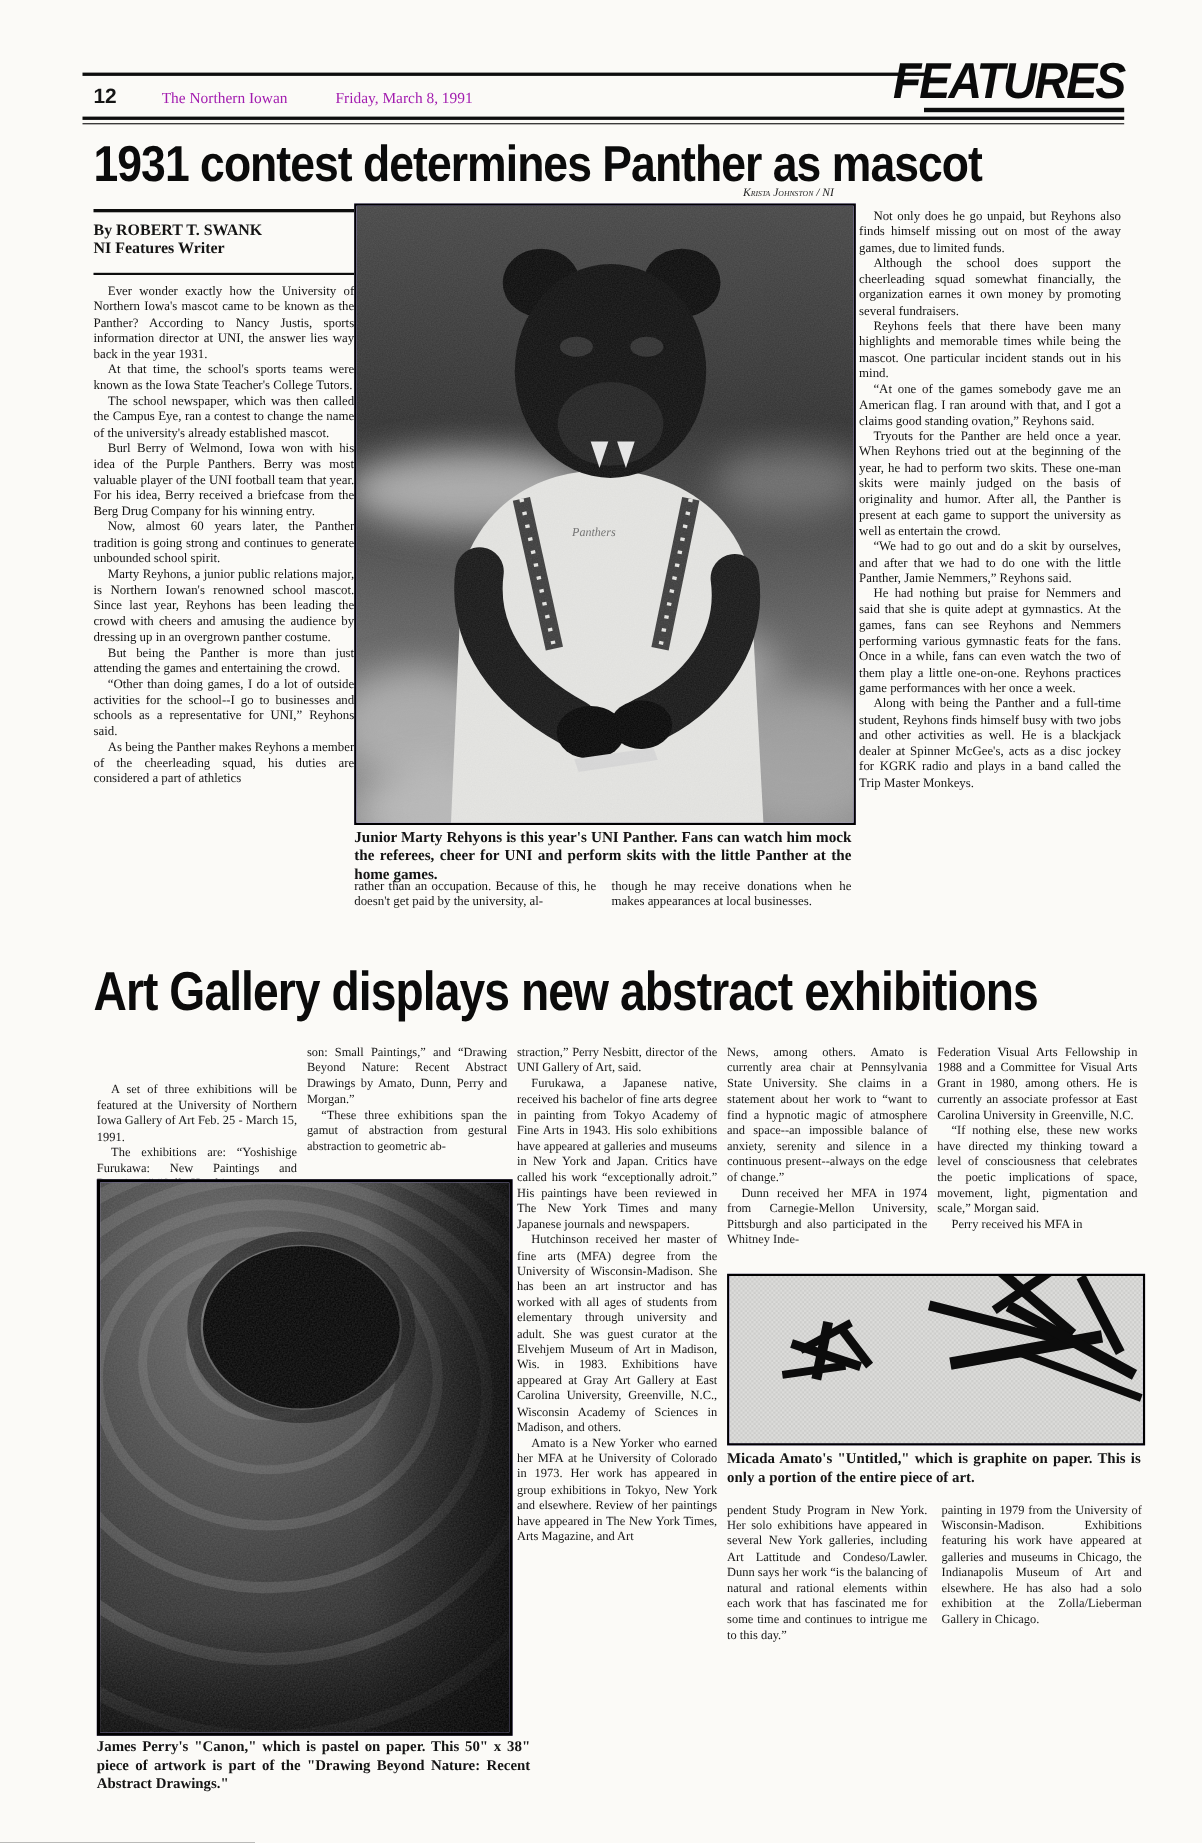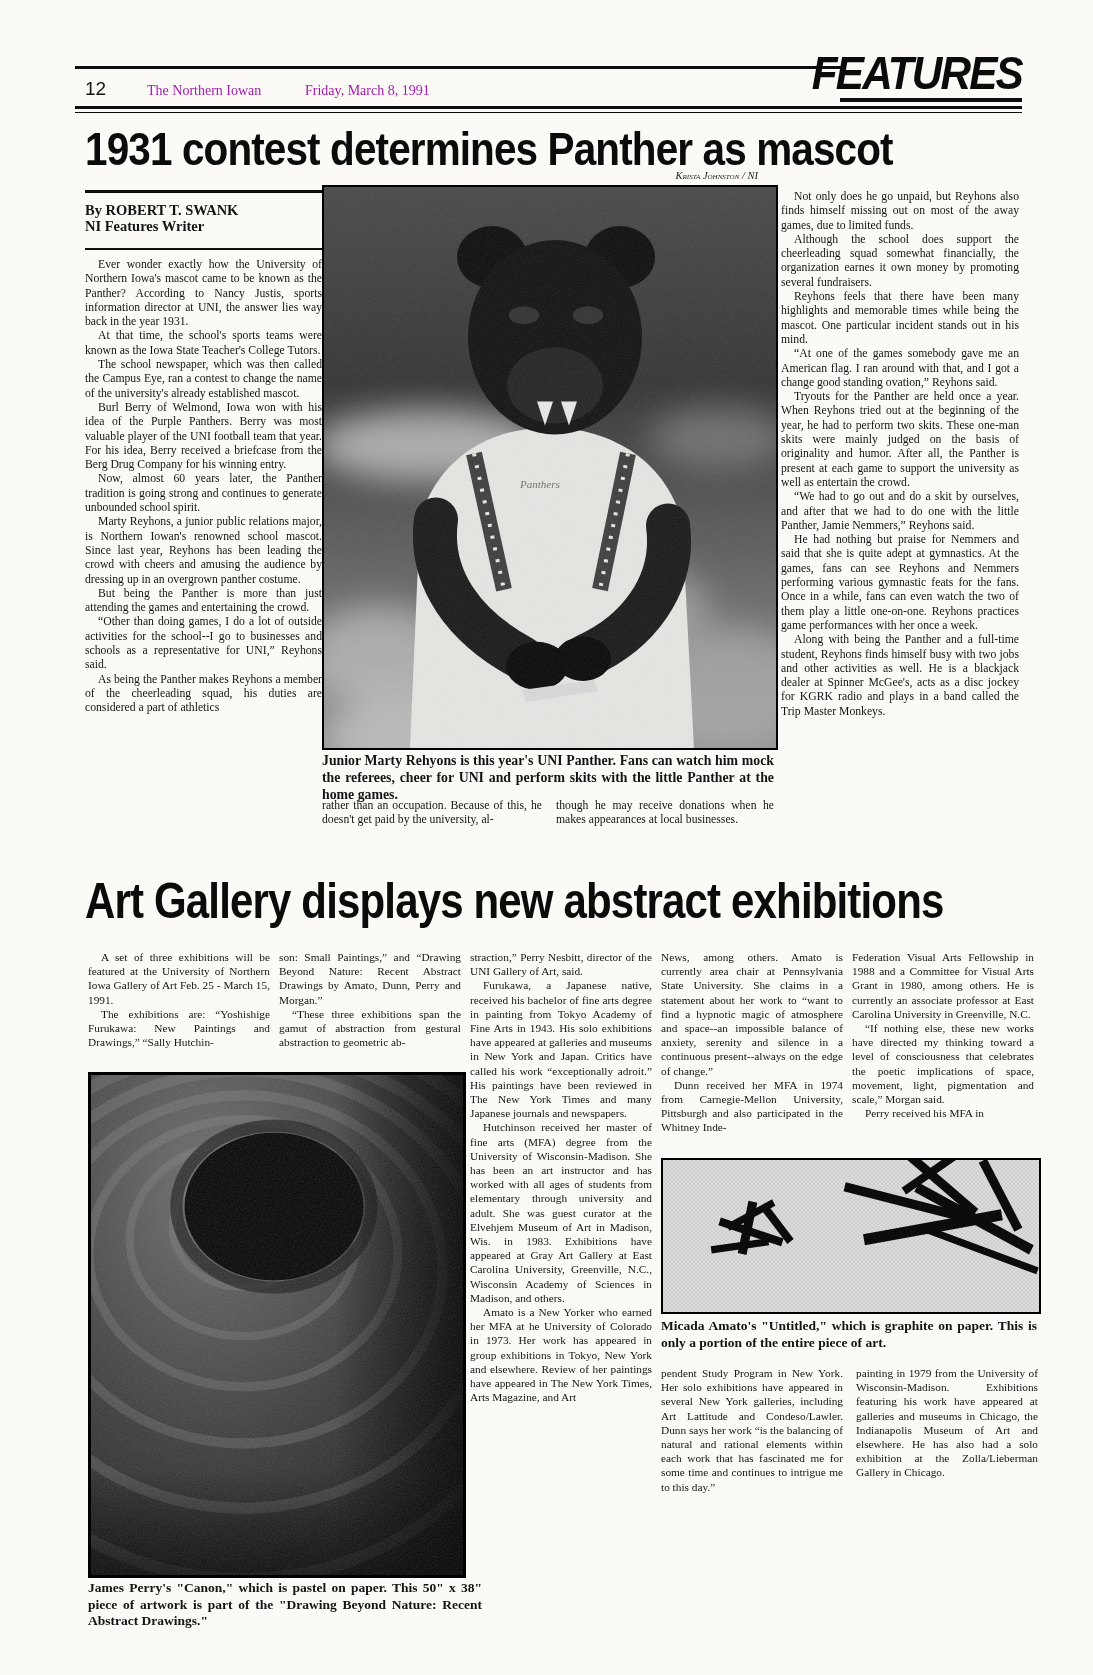--- a/index.html
+++ b/index.html
@@ -3,21 +3,21 @@
 <meta charset="utf-8">
 <style>
   html,body{margin:0;padding:0;background:#888;}
   .page{
     position:relative;width:1093px;height:1675px;background:#fbfaf7;
     font-family:"Liberation Serif",serif;color:#141414;overflow:hidden;
     margin:0 auto;
   }
   .abs{position:absolute;}
   .rule{background:#0d0d0d;}
-  .pageno{font-family:"Liberation Sans",sans-serif;font-weight:normal;font-size:19px;}
+  .pageno{font-family:"Liberation Sans",sans-serif;font-weight:bold;font-size:19px;}
   .mast{font-size:14px;color:#a21caf;}
   .features{
     font-family:"Liberation Sans",sans-serif;font-weight:bold;font-style:italic;
     font-size:46px;letter-spacing:-2px;text-align:right;color:#0b0b0b;
     transform:scaleX(.92);transform-origin:right;white-space:nowrap;
   }
   .headline1{
     font-family:"Liberation Sans",sans-serif;font-weight:bold;font-size:46px;
     letter-spacing:-1px;white-space:nowrap;transform:scaleX(.88);transform-origin:left;color:#0b0b0b;
   }
@@ -126,30 +126,30 @@
     <p>rather than an occupation. Because of this, he doesn't get paid by the university, al-</p>
   </div>
   <div class="abs a1body noindent" style="left:556px;top:799px;width:218px;">
     <p>though he may receive donations when he makes appearances at local businesses.</p>
   </div>
 
   <div class="abs a1body" style="left:781px;top:190px;width:238px;">
       <p>Not only does he go unpaid, but Reyhons also finds himself missing out on most of the away games, due to limited funds.</p>
       <p>Although the school does support the cheerleading squad somewhat financially, the organization earnes it own money by promoting several fundraisers.</p>
       <p>Reyhons feels that there have been many highlights and memorable times while being the mascot. One particular incident stands out in his mind.</p>
-      <p>“At one of the games somebody gave me an American flag. I ran around with that, and I got a change good standing ovation,” Reyhons said.</p>
+      <p>“At one of the games somebody gave me an American flag. I ran around with that, and I got a claims good standing ovation,” Reyhons said.</p>
       <p>Tryouts for the Panther are held once a year. When Reyhons tried out at the beginning of the year, he had to perform two skits. These one-man skits were mainly judged on the basis of originality and humor. After all, the Panther is present at each game to support the university as well as entertain the crowd.</p>
       <p>“We had to go out and do a skit by ourselves, and after that we had to do one with the little Panther, Jamie Nemmers,” Reyhons said.</p>
       <p>He had nothing but praise for Nemmers and said that she is quite adept at gymnastics. At the games, fans can see Reyhons and Nemmers performing various gymnastic feats for the fans. Once in a while, fans can even watch the two of them play a little one-on-one. Reyhons practices game performances with her once a week.</p>
       <p>Along with being the Panther and a full-time student, Reyhons finds himself busy with two jobs and other activities as well. He is a blackjack dealer at Spinner McGee's, acts as a disc jockey for KGRK radio and plays in a band called the Trip Master Monkeys.</p>
     </div>
 
   <div class="abs headline2" style="left:85px;top:872px;">Art Gallery displays new abstract exhibitions</div>
 
-  <div class="abs a2body" style="left:88px;top:950px;width:182px;">
+  <div class="abs a2body" style="left:88px;top:984px;width:182px;">
       <p>A set of three exhibitions will be featured at the University of Northern Iowa Gallery of Art Feb. 25 - March 15, 1991.</p>
       <p>The exhibitions are: “Yoshishige Furukawa: New Paintings and Drawings,” “Sally Hutchin-</p>
     </div>
   <div class="abs a2body noindent" style="left:279px;top:950px;width:182px;">
       <p>son: Small Paintings,” and “Drawing Beyond Nature: Recent Abstract Drawings by Amato, Dunn, Perry and Morgan.”</p>
       <p>“These three exhibitions span the gamut of abstraction from gestural abstraction to geometric ab-</p>
     </div>
   <div class="abs a2body noindent" style="left:470px;top:950px;width:182px;">
       <p>straction,” Perry Nesbitt, director of the UNI Gallery of Art, said.</p>
       <p>Furukawa, a Japanese native, received his bachelor of fine arts degree in painting from Tokyo Academy of Fine Arts in 1943. His solo exhibitions have appeared at galleries and museums in New York and Japan. Critics have called his work “exceptionally adroit.” His paintings have been reviewed in The New York Times and many Japanese journals and newspapers.</p>

